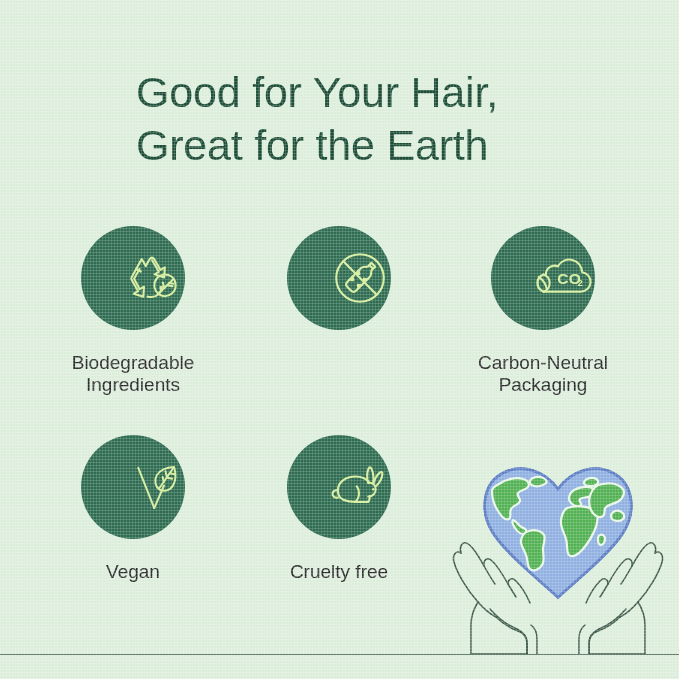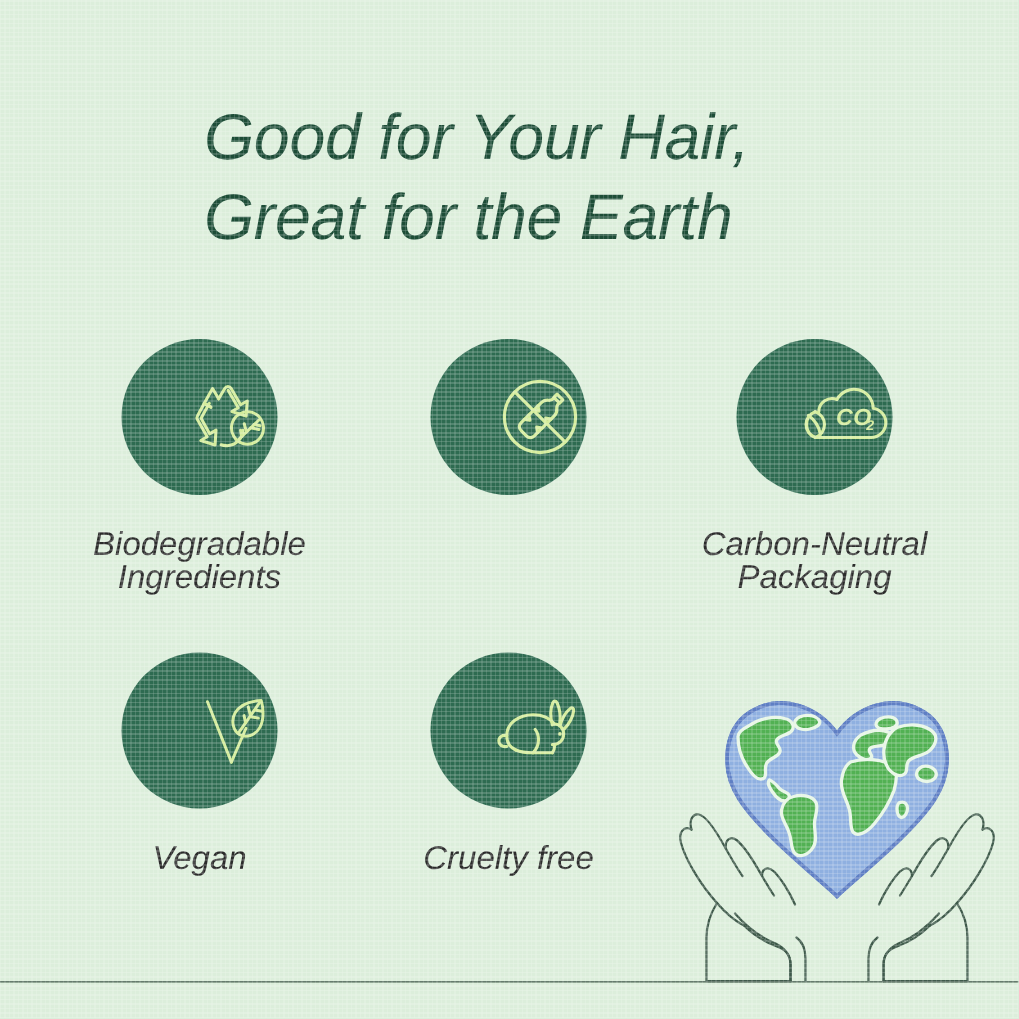--- a/index.html
+++ b/index.html
@@ -22,21 +22,20 @@
     pointer-events: none;
     opacity: .5;
     background-image:
       repeating-linear-gradient(0deg, rgba(255,255,255,.35) 0 1px, rgba(0,0,0,0) 1px 3px),
       repeating-linear-gradient(90deg, rgba(255,255,255,.28) 0 1px, rgba(0,0,0,0) 1px 3px);
   }
 
   #canvas {
     position: absolute;
     inset: 0;
-    font-style: italic;
   }
 
   
   #heading {
     position: absolute;
     left: 136px;
     top: 66px;
     width: 520px;
     color: #1d4d37;
     font-size: 43px;
@@ -59,21 +58,21 @@
     background: #2e6b51;
     margin: 0 auto;
     display: flex;
     align-items: center;
     justify-content: flex-end;
   }
   .badge .circle svg { display: block; }
   .badge .label {
     margin-top: 22px;
     color: #2b2b2b;
-    font-size: 22px;
+    font-size: 19px;
     line-height: 22px;
     font-weight: 400;
     white-space: pre-line;
   }
 
   #badge-0 { left: 48px;  top: 226px; }
   #badge-1 { left: 254px; top: 226px; }
   #badge-2 { left: 458px; top: 226px; }
   #badge-3 { left: 48px;  top: 435px; }
   #badge-4 { left: 254px; top: 435px; }

